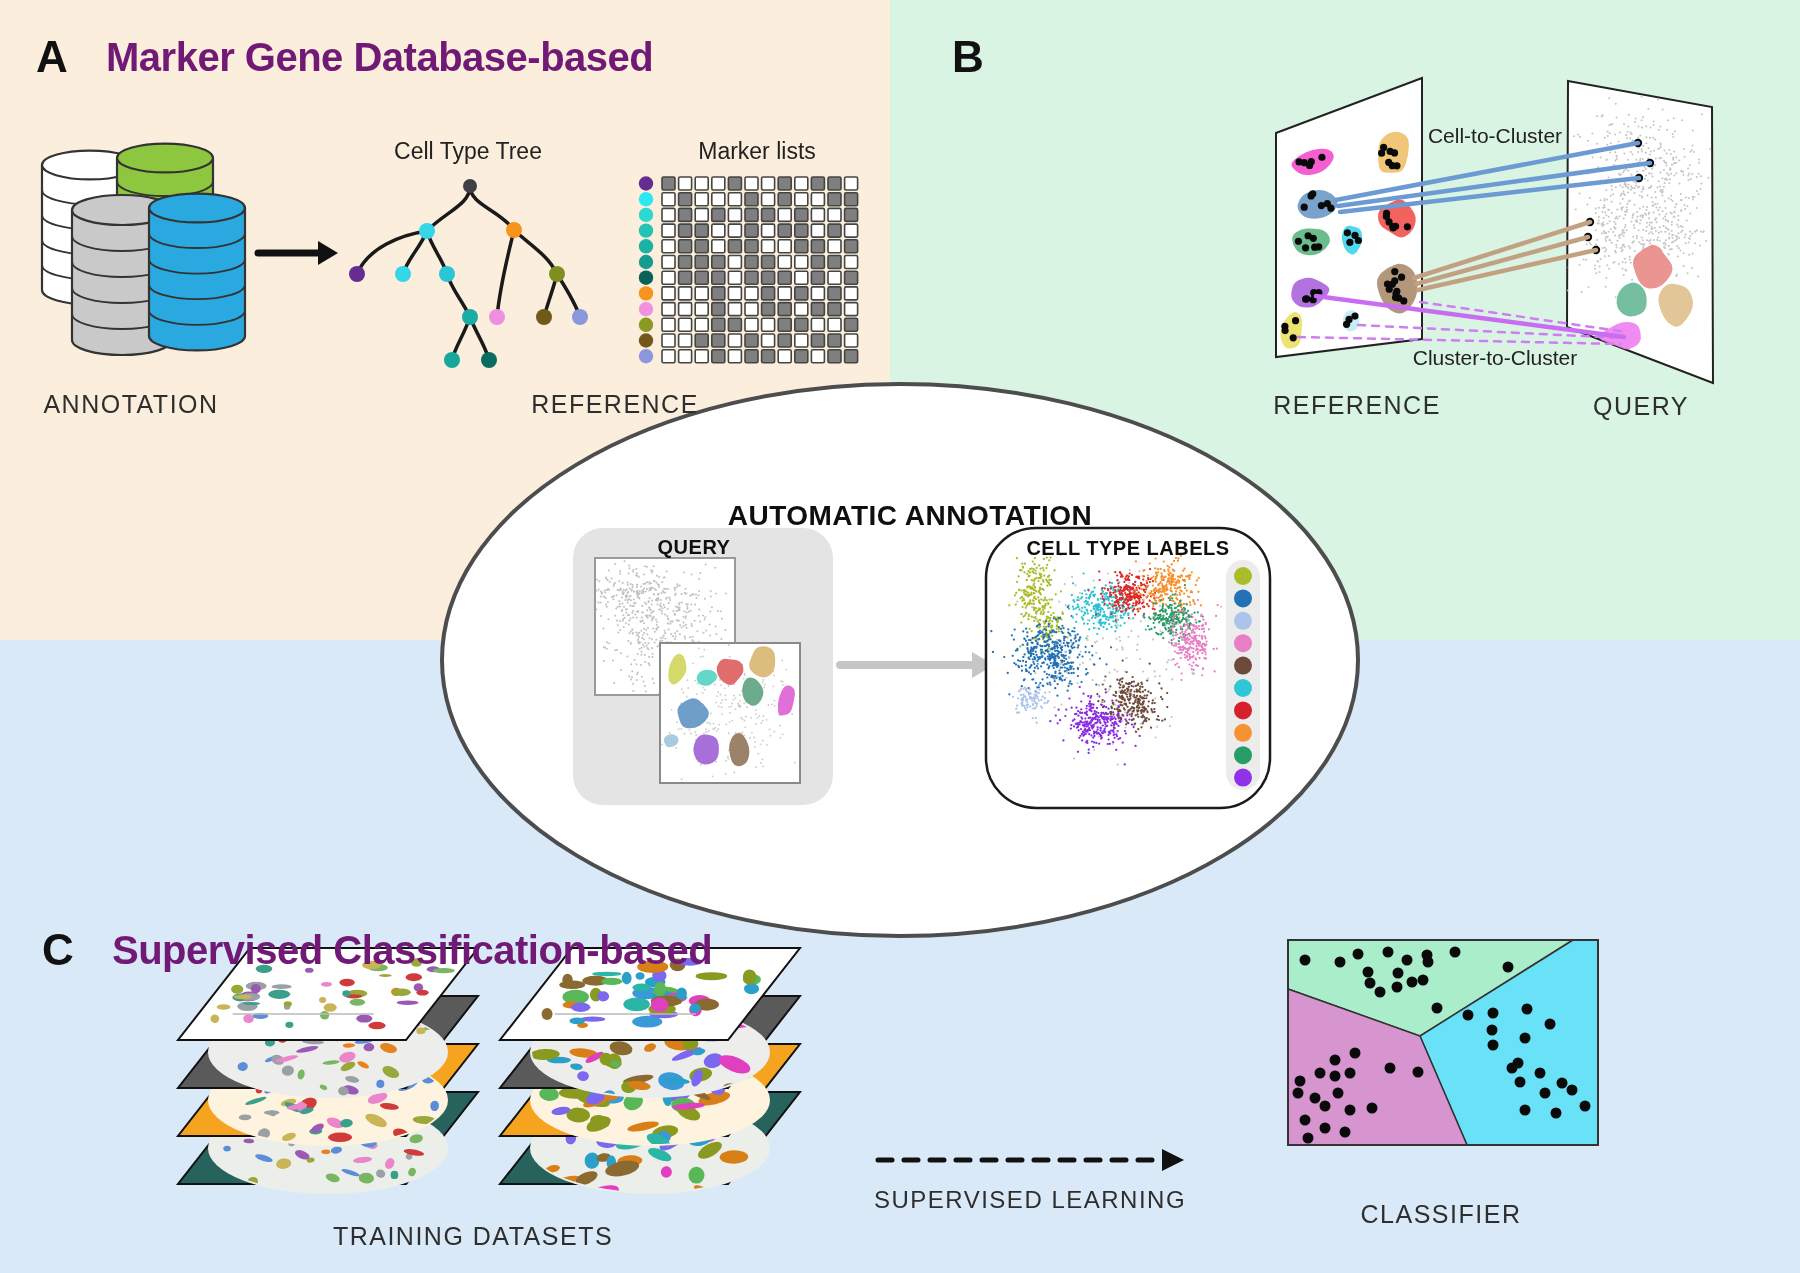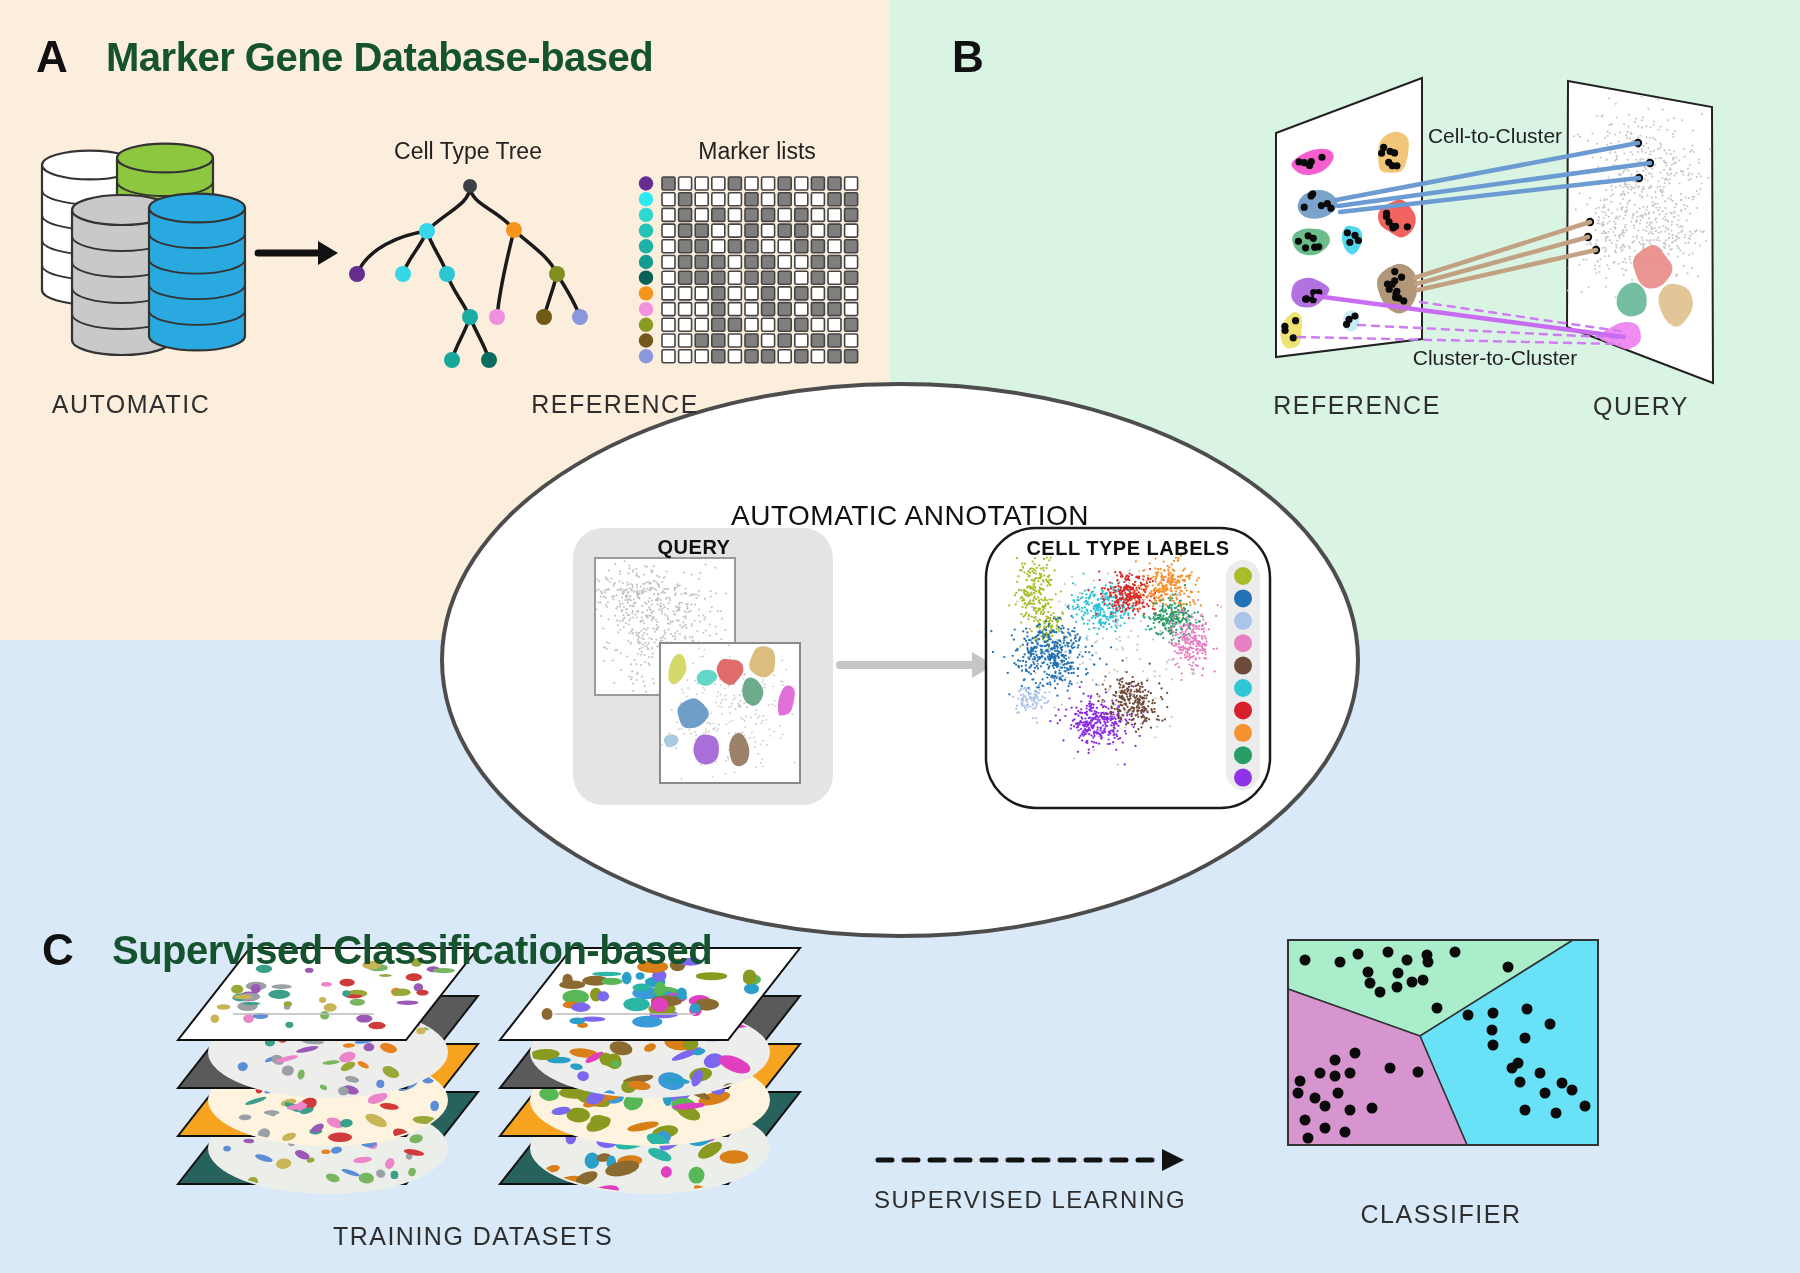--- a/index.html
+++ b/index.html
@@ -1,25 +1,25 @@
 <!DOCTYPE html>
 <html><head>
 <meta charset="utf-8">
 <style>
   html,body{margin:0;padding:0;background:#ffffff;}
   #page{position:relative;width:1800px;height:1273px;overflow:hidden;
         font-family:"Liberation Sans",sans-serif;}
   #fig{position:absolute;left:0;top:0;}
   .lbl{position:absolute;white-space:nowrap;color:#2b2b2b;}
   .panel-letter{font-size:44px;font-weight:800;color:#111;}
-  .panel-title{font-size:40px;font-weight:800;color:#14532d;letter-spacing:-0.5px;}
+  .panel-title{font-size:40px;font-weight:800;color:#701a75;letter-spacing:-0.5px;}
   .caps{font-size:25px;letter-spacing:1.5px;color:#2e2e2e;transform:translateX(-50%);}
   .small-note{font-size:21px;color:#222;transform:translateX(-50%);}
   .sub-title{font-size:23px;color:#222;transform:translateX(-50%);}
-  .center-title{font-size:28px;font-weight:400;color:#0f0f0f;letter-spacing:0.5px;transform:translateX(-50%);}
+  .center-title{font-size:28px;font-weight:700;color:#0f0f0f;letter-spacing:0.5px;transform:translateX(-50%);}
   .box-title{font-size:20px;font-weight:800;color:#0f0f0f;letter-spacing:0.5px;transform:translateX(-50%);}
 </style>
 </head>
 <body>
 
 <div id="page">
   <svg id="fig" width="1800" height="1273" viewBox="0 0 1800 1273">
       <defs>
         <clipPath id="clipQPlane">
           <polygon points="1568,81 1712,107 1713,383 1567,327"></polygon>
@@ -898,21 +898,21 @@
         <circle cx="1418" cy="1072" r="5.5" fill="#0a0a0a"></circle>
         <circle cx="1308" cy="1138" r="5.5" fill="#0a0a0a"></circle>
         <circle cx="1335" cy="1060" r="5.5" fill="#0a0a0a"></circle>
       </g>
     </svg>
 
   <div class="lbl panel-letter" style="left:36px;top:32px">A</div>
   <div class="lbl panel-title" style="left:106px;top:35px">Marker Gene Database-based</div>
   <div class="lbl sub-title" style="left:468px;top:138px">Cell Type Tree</div>
   <div class="lbl sub-title" style="left:757px;top:138px">Marker lists</div>
-  <div class="lbl caps" style="left:131px;top:390px">AUTOMATIC</div>
+  <div class="lbl caps" style="left:131px;top:390px">ANNOTATION</div>
   <div class="lbl caps" style="left:615px;top:390px">REFERENCE</div>
 
   <div class="lbl panel-letter" style="left:952px;top:32px">B</div>
   <div class="lbl small-note" style="left:1495px;top:124px">Cell-to-Cluster</div>
   <div class="lbl small-note" style="left:1495px;top:346px">Cluster-to-Cluster</div>
   <div class="lbl caps" style="left:1357px;top:391px">REFERENCE</div>
   <div class="lbl caps" style="left:1641px;top:392px">QUERY</div>
 
   <div class="lbl center-title" style="left:910px;top:500px">AUTOMATIC ANNOTATION</div>
   <div class="lbl box-title" style="left:694px;top:536px">QUERY</div>

